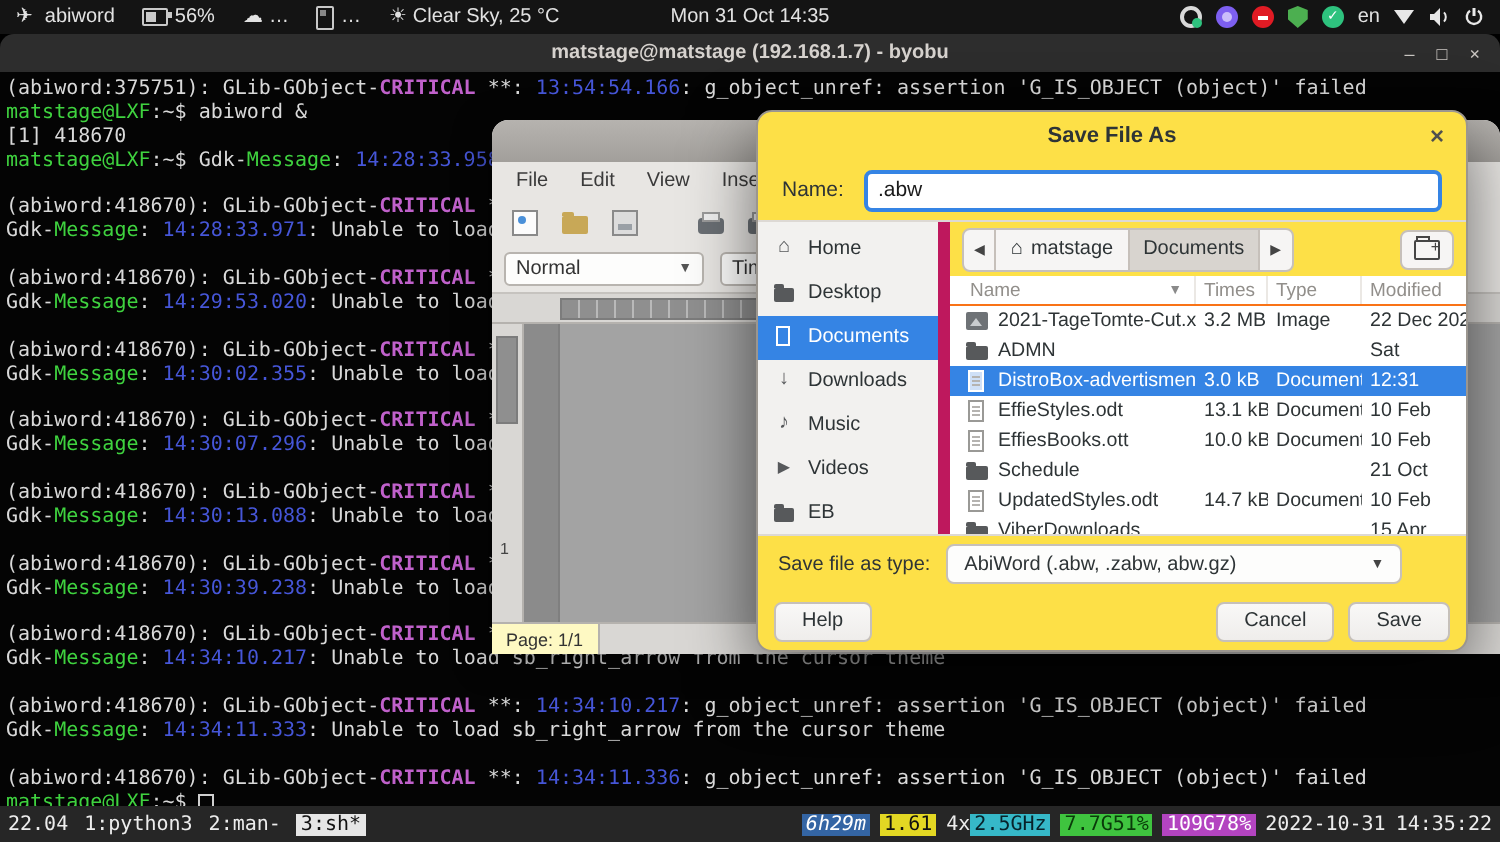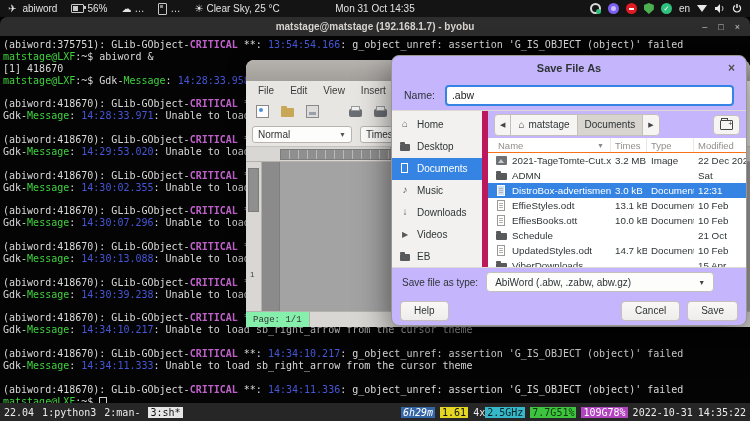--- a/index.html
+++ b/index.html
@@ -89,24 +89,24 @@
   .ruler-band{position:absolute;left:34px;top:2px;width:112px;height:9px;background:#8f8f8f;border:1px solid #7c7c7c;
     background-image:repeating-linear-gradient(90deg,transparent 0 8px,#b9b9b9 8px 9px);}
   .ruler-marker{position:absolute;left:144px;top:0;width:7px;height:13px;background:#7c7c7c;
     clip-path:polygon(0 0,100% 0,50% 50%,100% 100%,0 100%,50% 50%);}
   .abw-doc{flex:1;background:#a3a3a3;display:flex;min-height:0;position:relative;}
   .vruler{width:15px;flex:none;background:#d9d7d4;border-right:1px solid #b5b2ae;position:relative;}
   .vruler-band{position:absolute;top:6px;left:2px;width:9px;height:42px;background:#8f8f8f;border:1px solid #7c7c7c;}
   .vruler-num{position:absolute;left:4px;top:108px;font-size:8px;color:#444;}
   .doc-margin{width:17px;flex:none;background:#8b8b8b;border-right:1px solid #7f7f7f;}
   .abw-status{height:15px;flex:none;background:#d9d7d4;border-top:1px solid #b5b2ae;display:flex;align-items:center;font-size:9px;color:#333;}
-  .page-ind{background:#86efac;border-right:1px solid #b5b2ae;padding:1px 7px;height:100%;display:flex;align-items:center;box-sizing:border-box;font-family:Liberation Mono, monospace;}
+  .page-ind{background:#fef9c3;border-right:1px solid #b5b2ae;padding:1px 7px;height:100%;display:flex;align-items:center;box-sizing:border-box;}
 
   
-  .dlg{position:absolute;left:391px;top:55px;width:356px;height:271px;background:#c4b5fd;border:1px solid #9b968f;
+  .dlg{position:absolute;left:378px;top:55px;width:356px;height:271px;background:#fde047;border:1px solid #9b968f;
     border-radius:8px;box-shadow:0 12px 34px rgba(0,0,0,.55);display:flex;flex-direction:column;overflow:hidden;
     z-index:10;color:#2e3436;box-sizing:border-box;}
   .dlg-header{height:24px;flex:none;display:flex;align-items:center;justify-content:center;font-weight:bold;font-size:11px;position:relative;}
   .dlg-close{position:absolute;right:11px;top:50%;transform:translateY(-50%);font-size:12px;color:#50504e;line-height:1;}
   .name-row{height:30px;flex:none;display:flex;align-items:center;padding:0 12px;gap:10px;font-size:10.5px;}
   .name-input{flex:1;height:21px;background:#fff;border:2px solid #3584e4;border-radius:4px;display:flex;align-items:center;padding:0 5px;box-sizing:border-box;}
   .sel-text{background:#3584e4;color:#fff;}
   .ext-text{color:#1a1a1a;}
   .dlg-body{flex:1;display:flex;min-height:0;border-top:1px solid #ddd9d4;border-bottom:1px solid #ddd9d4;}
   .sidebar{width:90px;flex:none;background:#f2f1ef;border-right:6px solid #be185d;padding-top:3px;display:flex;flex-direction:column;}
@@ -307,26 +307,26 @@
           </div>
           <div class="sb-item">
             <span class="sbi folder-icon"></span>
             <span class="sb-lb">Desktop</span>
           </div>
           <div class="sb-item sel">
             <span class="sbi document-icon"></span>
             <span class="sb-lb">Documents</span>
           </div>
           <div class="sb-item">
+            <span class="sbi download-icon"></span>
+            <span class="sb-lb">Downloads</span>
+          </div>
+          <div class="sb-item">
             <span class="sbi music-icon"></span>
             <span class="sb-lb">Music</span>
-          </div>
-          <div class="sb-item">
-            <span class="sbi download-icon"></span>
-            <span class="sb-lb">Downloads</span>
           </div>
           <div class="sb-item">
             <span class="sbi video-icon"></span>
             <span class="sb-lb">Videos</span>
           </div>
           <div class="sb-item">
             <span class="sbi folder-icon"></span>
             <span class="sb-lb">EB</span>
           </div>
         </div>

